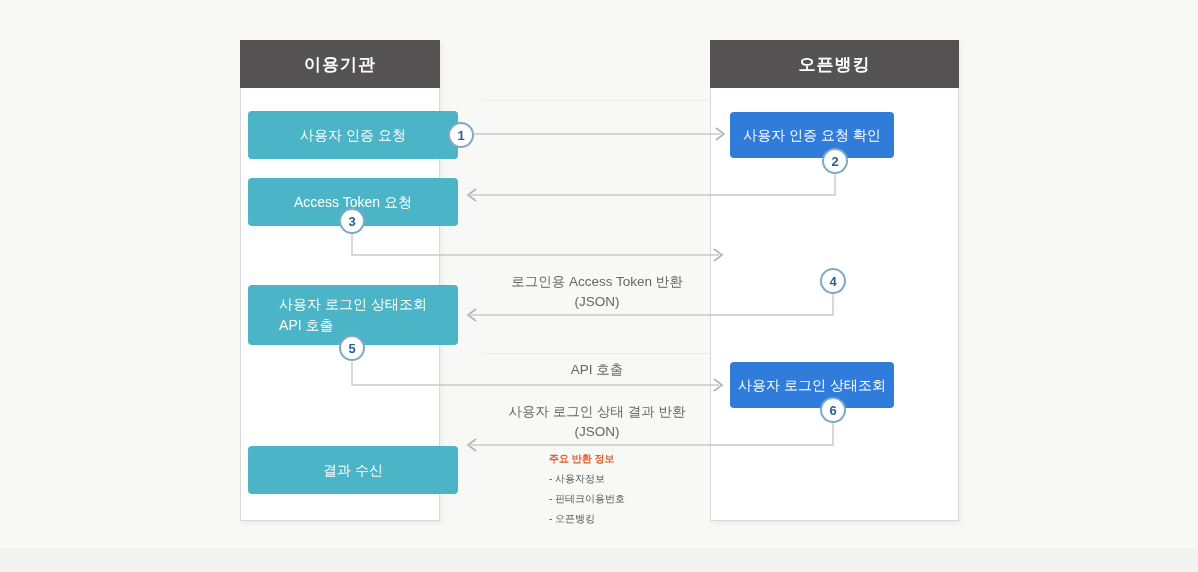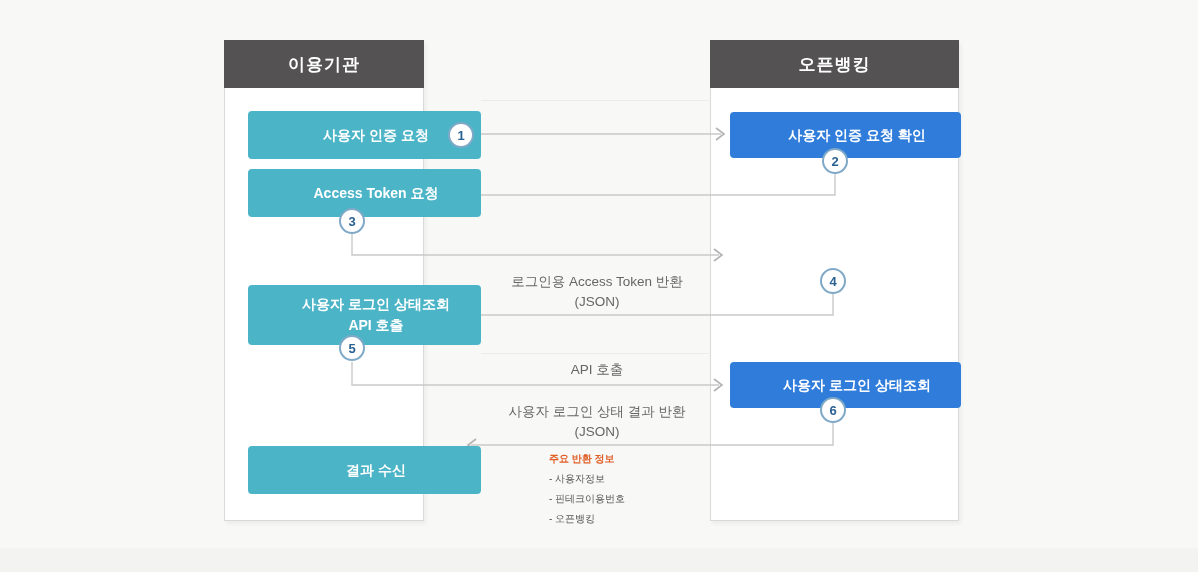--- a/index.html
+++ b/index.html
@@ -10,38 +10,38 @@
   }
   .bottom-strip {
     position:absolute; left:0; top:548px; width:1198px; height:24px;
     background:#f3f3f1;
   }
   .panel {
     position:absolute; top:40px; height:481px;
     background:#ffffff; border:1px solid #d9d9d9; box-sizing:border-box;
     box-shadow:2px 3px 4px rgba(0,0,0,0.05);
   }
-  .panel-left  { left:224px; width:200px;text-align:right; }
+  .panel-left  { left:240px; width:200px;text-align:right; }
   .panel-right { left:710px; width:249px; }
   .panel-header {
     height:48px; margin:-1px -1px 0 -1px;
     background:#545253; color:#ffffff;
     display:flex; align-items:center; justify-content:center;
     font-size:17px; font-weight:bold; letter-spacing:1px;
   }
   .node {
     position:absolute; border-radius:4px; color:#ffffff;
-    font-weight:bold; font-size:14px; line-height:21px;
+    font-weight:normal; font-size:14px; line-height:21px;
     display:flex; align-items:center; justify-content:center;
-    text-align:center; white-space:pre-line; z-index:2;padding-left:23px;
+    text-align:left; white-space:pre-line; z-index:2;
   }
   .node-teal { background:#4cb4c7; }
   .node-blue { background:#2f7cdb; }
   .node-l { left:248px; width:210px; }
-  .node-r { left:730px; width:208px; }
+  .node-r { left:730px; width:164px; }
   .step {
     position:absolute; width:26px; height:26px; box-sizing:border-box;
     border-radius:50%; background:#ffffff; border:2px solid #7fa9c7;
     color:#2a6191; font-size:13px; font-weight:bold;
     display:flex; align-items:center; justify-content:center; z-index:3;
   }
   .flow-label {
     position:absolute; left:477px; width:240px; text-align:center;
     color:#666666; font-size:13.5px; line-height:20px; white-space:pre-line;
     z-index:2;
@@ -82,21 +82,21 @@
 
   <div class="panel panel-left">
     <div class="panel-header">이용기관</div>
   </div>
 
   <div class="panel panel-right">
     <div class="panel-header">오픈뱅킹</div>
   </div>
 
   <div class="node node-teal node-l" style="top:111px; height:48px;">사용자 인증 요청</div>
-  <div class="node node-teal node-l" style="top:169px; height:48px;">Access Token 요청</div>
+  <div class="node node-teal node-l" style="top:178px; height:48px;">Access Token 요청</div>
   <div class="node node-teal node-l" style="top:285px; height:60px;">사용자 로그인 상태조회
 API 호출</div>
   <div class="node node-teal node-l" style="top:446px; height:48px;">결과 수신</div>
 
   <div class="node node-blue node-r" style="top:112px; height:46px;">사용자 인증 요청 확인</div>
   <div class="node node-blue node-r" style="top:362px; height:46px;">사용자 로그인 상태조회</div>
 
   <div class="step" style="left:448px; top:122px;">1</div>
   <div class="step" style="left:822px; top:148px;">2</div>
   <div class="step" style="left:339px; top:208px;">3</div>

